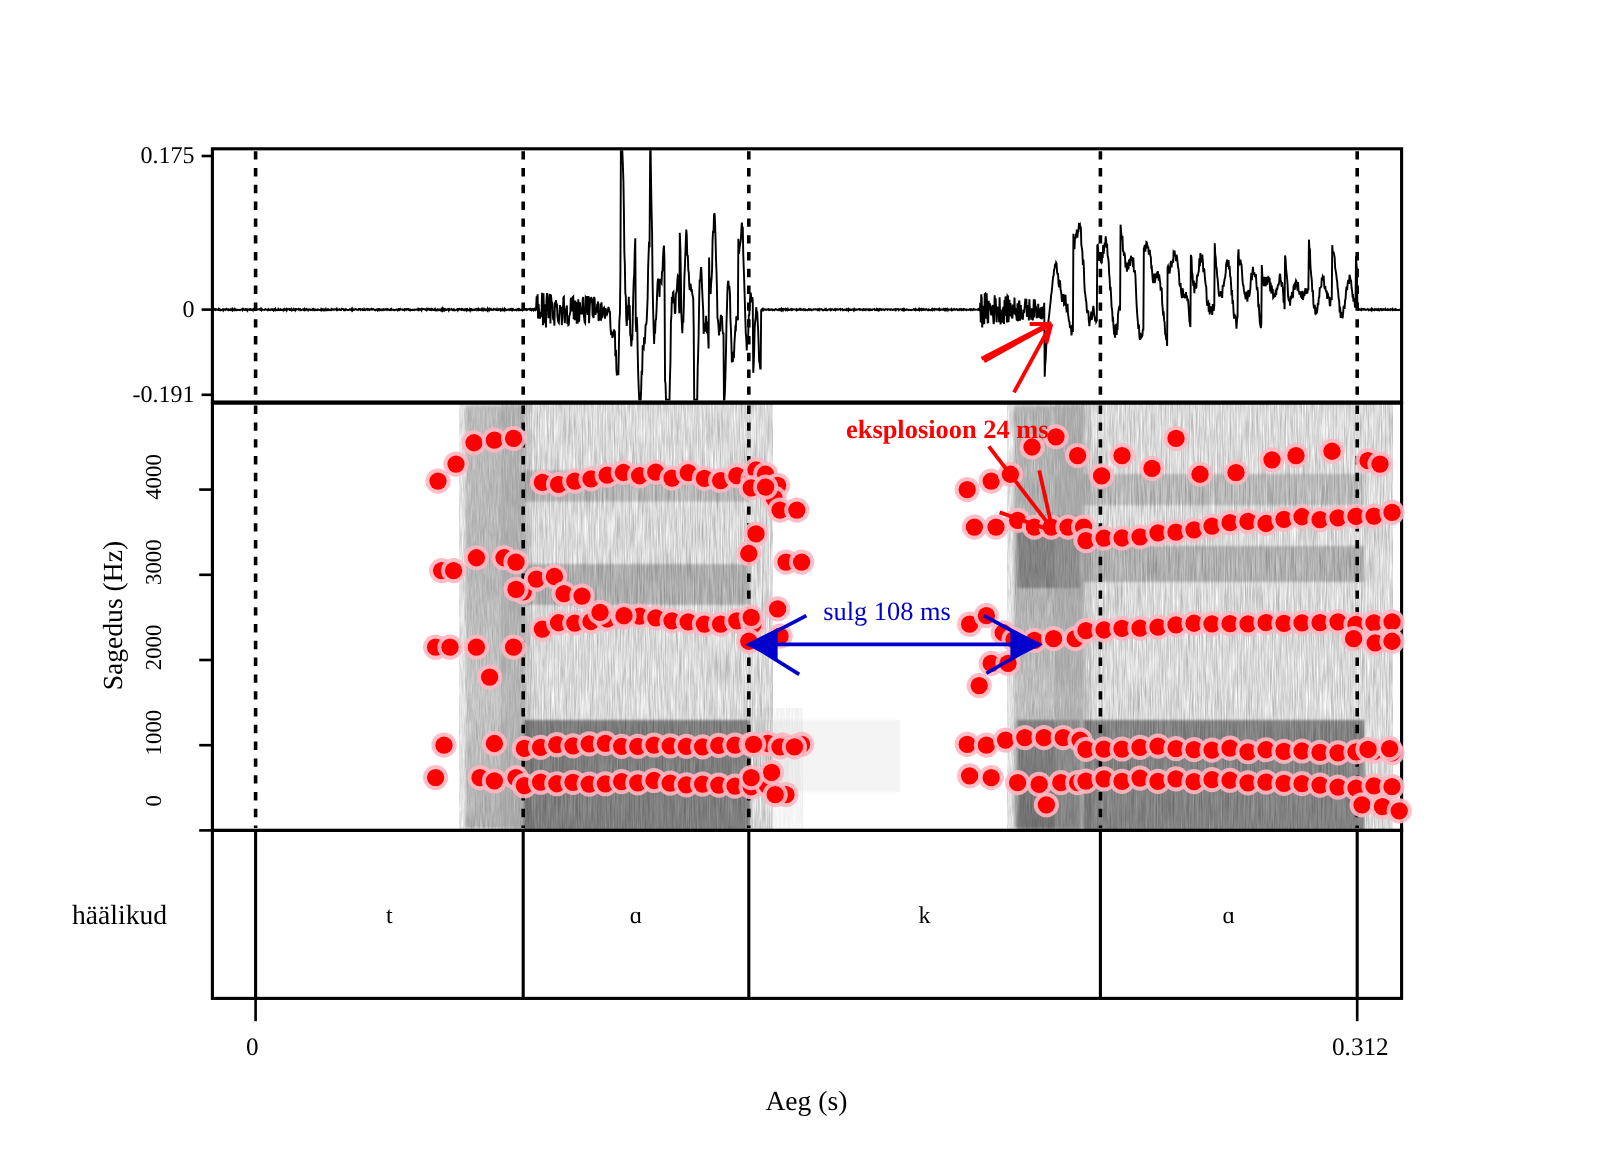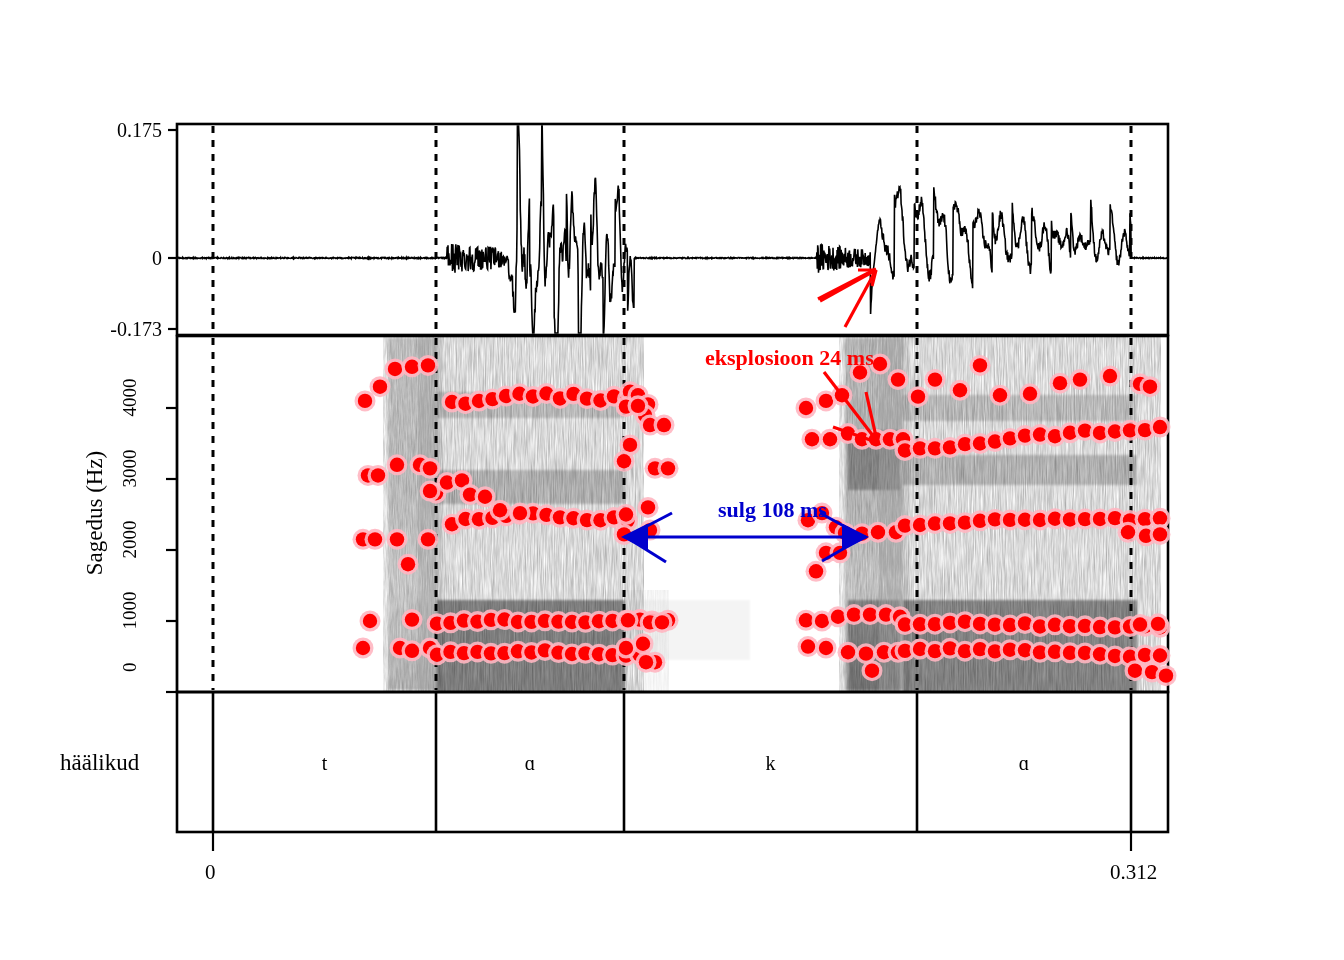--- a/index.html
+++ b/index.html
@@ -12,21 +12,21 @@
   .ylab-amp{position:absolute;text-align:right;font-size:20px;line-height:20px;}
   .ytick-freq{position:absolute;text-align:right;font-size:19px;line-height:19px;}
   .axis-title{position:absolute;font-size:23px;}
   .rot{transform-origin:50% 50%;transform:rotate(-90deg);white-space:nowrap;}
   .xtick{position:absolute;font-size:21px;}
   .tiername{position:absolute;font-size:23px;white-space:nowrap;text-align:center;}
   .segtext{position:absolute;font-size:20px;text-align:center;}
 
   
   .ann-red{position:absolute;color:#FF0000;font-weight:bold;font-size:22px;white-space:nowrap;text-align:right;}
-  .ann-blue{position:absolute;color:#0000CD;font-weight:bold;font-size:22px;white-space:nowrap;margin-left:32px;}
+  .ann-blue{position:absolute;color:#0000CD;font-weight:normal;font-size:22px;white-space:nowrap;}
 
   svg{position:absolute;left:0;top:0;overflow:visible;}
 </style>
 </head>
 <body>
 
 <div class="fig">
 
   <svg width="1344" height="960" viewBox="0 0 1344 960">
     <defs>
@@ -667,37 +667,38 @@
       <line x1="624" y1="537" x2="866" y2="537" marker-start="url(#arrL)" marker-end="url(#arrR)"></line>
       <line x1="626" y1="537" x2="672" y2="513"></line>
       <line x1="626" y1="537" x2="666" y2="562"></line>
       <line x1="864" y1="537" x2="820" y2="513"></line>
       <line x1="864" y1="537" x2="822" y2="561"></line>
     </g>
   </svg>
 
   <div class="ylab-amp" style="left:12px;top:120px;width:150px;">0.175</div>
   <div class="ylab-amp" style="left:12px;top:248px;width:150px;">0</div>
-  <div class="ylab-amp" style="left:12px;top:319px;width:150px;">-0.173</div>
+  <div class="ylab-amp" style="left:12px;top:319px;width:150px;">-0.191</div>
 
   <div class="ytick-freq rot" style="left:99px;top:683px;width:60px;">0</div>
   <div class="ytick-freq rot" style="left:99px;top:612px;width:60px;">1000</div>
   <div class="ytick-freq rot" style="left:99px;top:541px;width:60px;">2000</div>
   <div class="ytick-freq rot" style="left:99px;top:470px;width:60px;">3000</div>
   <div class="ytick-freq rot" style="left:99px;top:399px;width:60px;">4000</div>
 
   <div class="axis-title rot" style="left:-5px;top:500px;width:200px;text-align:center;">Sagedus (Hz)</div>
 
   <div class="tiername" style="left:60px;top:750px;">häälikud</div>
 
   <div class="segtext" style="left:213px;top:752px;width:223px;">t</div>
   <div class="segtext" style="left:436px;top:752px;width:188px;">ɑ</div>
   <div class="segtext" style="left:624px;top:752px;width:293px;">k</div>
   <div class="segtext" style="left:917px;top:752px;width:214px;">ɑ</div>
 
   <div class="xtick" style="left:205px;top:860px;">0</div>
   <div class="xtick" style="left:1110px;top:860px;">0.312</div>
 
+  <div class="axis-title" style="left:0px;top:905px;width:1344px;text-align:center;">Aeg (s)</div>
 
   <div class="ann-red" style="left:705px;top:345px;">eksplosioon 24 ms</div>
   <div class="ann-blue" style="left:686px;top:497px;">sulg 108 ms</div>
 
 </div>
 
 </body></html>

